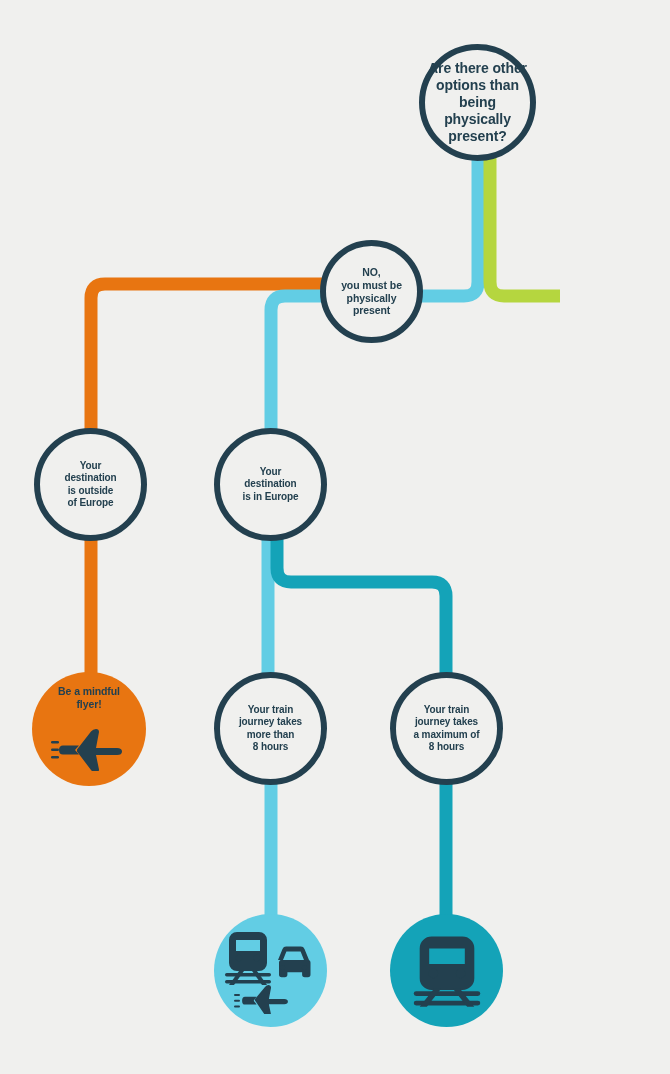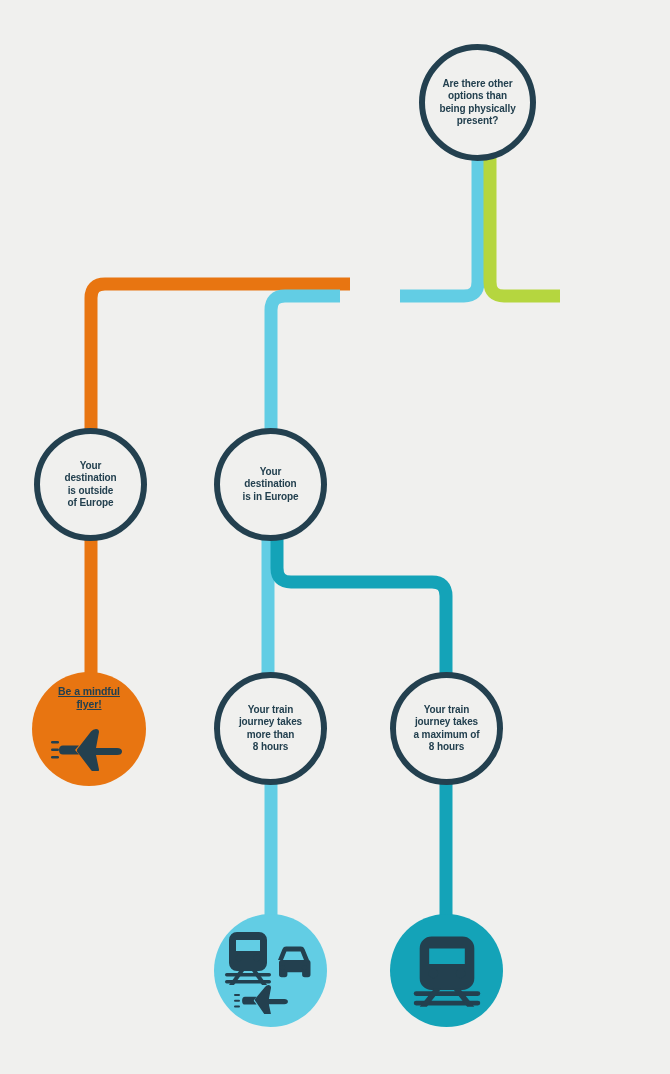--- a/index.html
+++ b/index.html
@@ -46,21 +46,21 @@
     white-space: pre-line;
     line-height: 1.22;
   }
   .node-icon {
     display: block;
   }
   
   #node-question {
     left: 419px; top: 44px;
     width: 117px; height: 117px;
-    font-size: 10px;
+    font-size: 14px;
   }
   #node-no {
     left: 320px; top: 240px;
     width: 103px; height: 103px;
     font-size: 10.5px;
   }
   #node-yes {
     left: 527px; top: 233px;
     width: 113px; height: 113px;
     background: #b5d63f;
@@ -76,21 +76,21 @@
     left: 214px; top: 428px;
     width: 113px; height: 113px;
     font-size: 10px;
   }
   #node-mindful-flyer {
     left: 32px; top: 672px;
     width: 114px; height: 114px;
     background: #e87511;
     font-size: 10.5px;
   }
-  #node-mindful-flyer .node-label { margin-bottom: 14px; text-decoration: underline; }
+  #node-mindful-flyer .node-label { margin-bottom: 14px; }
   #node-train-more-8 {
     left: 214px; top: 672px;
     width: 113px; height: 113px;
     font-size: 10px;
   }
   #node-train-max-8 {
     left: 390px; top: 672px;
     width: 113px; height: 113px;
     font-size: 10px;
   }
@@ -131,20 +131,26 @@
     <path d="M 446 760 L 446 960" fill="none" stroke="#14a3b8" stroke-width="13" stroke-linecap="butt"></path>
   </svg>
 
   <div class="node node-outline" id="node-question">
     <span class="node-label">Are there other
 options than
 being physically
 present?</span>
   </div>
 
+  <div class="node node-outline" id="node-no">
+    <span class="node-label">NO,
+you must be
+physically
+present</span>
+  </div>
 
 
   <div class="node node-outline" id="node-outside-europe">
     <span class="node-label">Your
 destination
 is outside
 of Europe</span>
   </div>
 
   <div class="node node-outline" id="node-in-europe">

